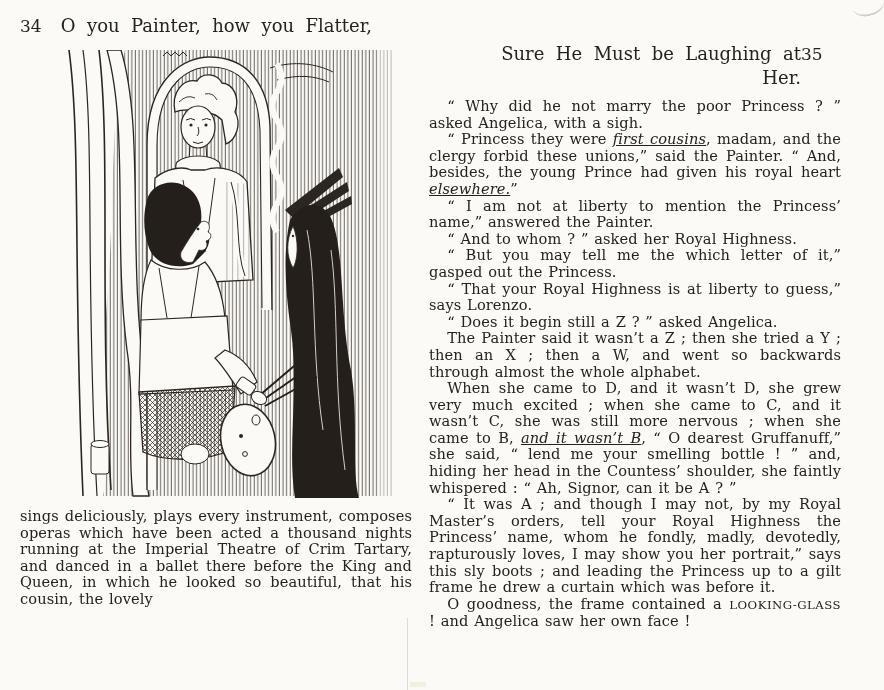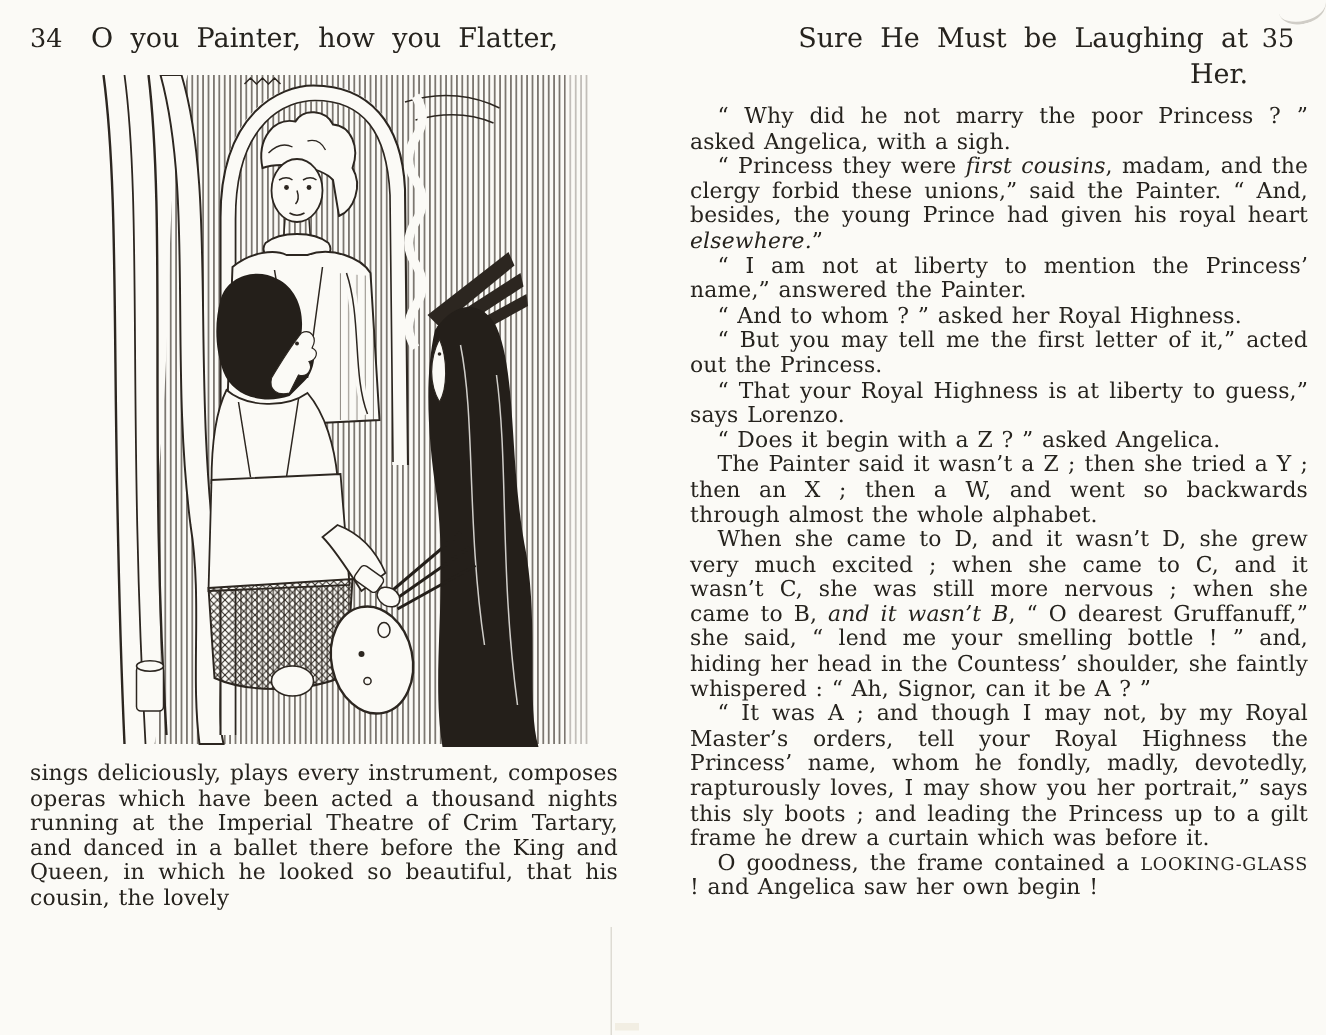--- a/index.html
+++ b/index.html
@@ -4,31 +4,31 @@
 <style>
   html,body{margin:0;padding:0;}
   body{
     width:884px;height:690px;overflow:hidden;
     background:#fbfaf6;
     font-family:"DejaVu Serif","Liberation Serif",serif;
   }
   .book{position:relative;width:884px;height:690px;color:#26231e;}
   .page{position:absolute;top:14px;}
   .page-left{left:20px;width:392px;}
-  .page-right{left:460px;width:412px;}
+  .page-right{left:429px;width:412px;margin-top:28px;}
   .pg-header{display:flex;align-items:baseline;font-size:18px;line-height:24px;
     word-spacing:0.32em;margin-bottom:8px;}
   .pgnum{font-size:17px;min-width:40px;}
-  .pgnum.right{text-align:center;}
+  .pgnum.right{text-align:left;}
   .hdr-spacer{min-width:40px;}
   .running-title{flex:1;text-align:right;}
   .body-text p{margin:0;font-size:14.6px;line-height:16.6px;text-align:justify;
     word-spacing:0.07em;letter-spacing:0.1px;}
   .body-text p.ind{text-indent:1.25em;}
-  .i{font-style:italic;}
+  .i{font-style:italic;text-decoration:underline;}
   .sc{font-size:0.8em;letter-spacing:0.5px;}
   .illustration{margin:12px 0 8px 35px;width:345px;height:450px;}
   .illustration svg{display:block;}
   .gutter-line{position:absolute;left:407px;top:618px;width:1px;height:72px;
     background:#dedbd3;}
   .gutter-smudge{position:absolute;left:410px;top:682px;width:16px;height:5px;
     background:#efe9dc;opacity:.75;}
   .corner-mark{position:absolute;top:-6px;right:0px;width:32px;height:20px;
     border-bottom:2px solid #ccc9c2;border-radius:50%;transform:rotate(-14deg);
     opacity:.9;}
@@ -163,23 +163,23 @@
       <span class="hdr-spacer"></span>
       <span class="running-title">Sure He Must be Laughing at Her.</span>
       <span class="pgnum right">35</span>
     </header>
 
     <div class="body-text">
         <p class="ind"><span>“ Why did he not marry the poor Princess ? ” asked Angelica, with a sigh.</span></p>
         <p class="ind"><span>“ Princess they were </span><span class="i">first cousins</span><span>, madam, and the clergy forbid these unions,” said the Painter.  “ And, besides, the young Prince had given his royal heart </span><span class="i">elsewhere.</span><span>”</span></p>
         <p class="ind"><span>“ I am not at liberty to mention the Princess’ name,” answered the Painter.</span></p>
         <p class="ind"><span>“ And to whom ? ” asked her Royal Highness.</span></p>
-        <p class="ind"><span>“ But you may tell me the first letter of it,” acted out the Princess.</span></p>
+        <p class="ind"><span>“ But you may tell me the which letter of it,” gasped out the Princess.</span></p>
         <p class="ind"><span>“ That your Royal Highness is at liberty to guess,” says Lorenzo.</span></p>
-        <p class="ind"><span>“ Does it begin with a Z ? ” asked Angelica.</span></p>
+        <p class="ind"><span>“ Does it begin still a Z ? ” asked Angelica.</span></p>
         <p class="ind"><span>The Painter said it wasn’t a Z ; then she tried a Y ; then an X ; then a W, and went so backwards through almost the whole alphabet.</span></p>
         <p class="ind"><span>When she came to D, and it wasn’t D, she grew very much excited ; when she came to C, and it wasn’t C, she was still more nervous ; when she came to B, </span><span class="i">and it wasn’t B</span><span>, “ O dearest Gruffanuff,” she said, “ lend me your smelling bottle ! ” and, hiding her head in the Countess’ shoulder, she faintly whispered : “ Ah, Signor, can it be A ? ”</span></p>
         <p class="ind"><span>“ It was A ; and though I may not, by my Royal Master’s orders, tell your Royal Highness the Princess’ name, whom he fondly, madly, devotedly, rapturously loves, I may show you her portrait,” says this sly boots ; and leading the Princess up to a gilt frame he drew a curtain which was before it.</span></p>
-        <p class="ind"><span>O goodness, the frame contained a </span><span class="sc">LOOKING-GLASS</span><span> ! and Angelica saw her own begin !</span></p>
+        <p class="ind"><span>O goodness, the frame contained a </span><span class="sc">LOOKING-GLASS</span><span> ! and Angelica saw her own face !</span></p>
       </div>
   </section>
 
 </div>
 
 </body></html>

